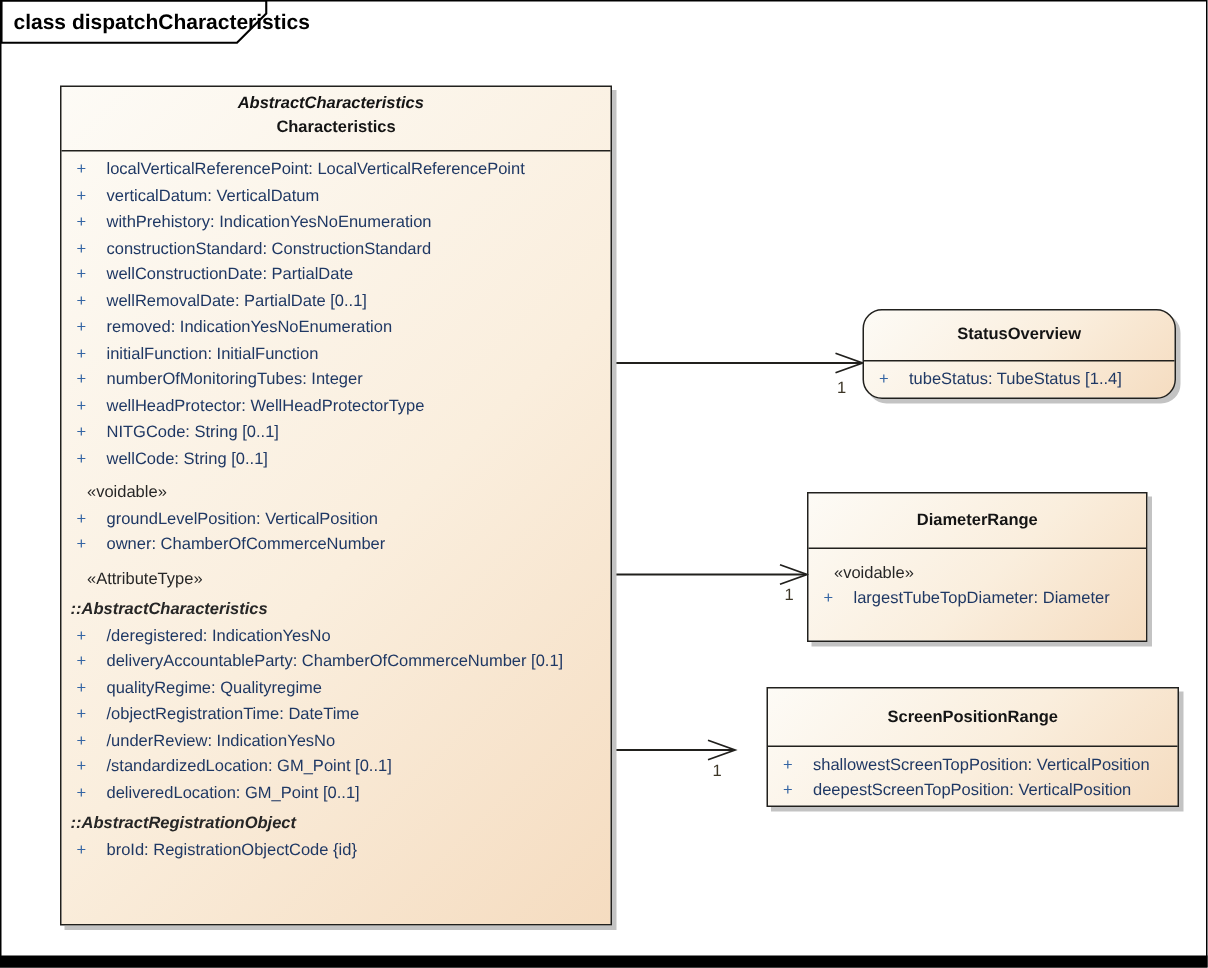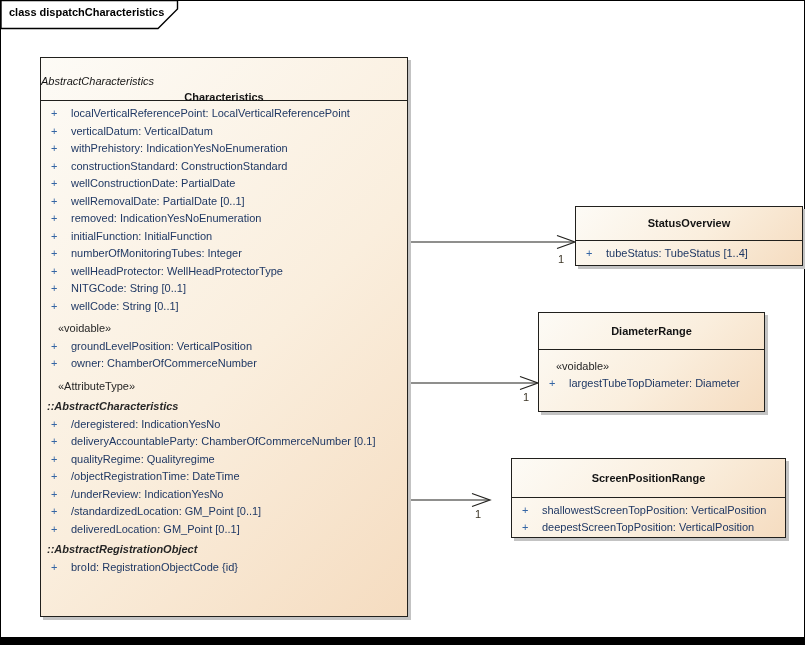--- a/index.html
+++ b/index.html
@@ -5,33 +5,33 @@
   html,body{margin:0;padding:0;}
   body{
     width:805px;height:645px;position:relative;background:#ffffff;
     font-family:"Liberation Sans", sans-serif;overflow:hidden;
   }
   .frame{position:absolute;left:0;top:0;width:803px;height:643px;border:1px solid #000;}
   .bottom-bar{position:absolute;left:0;bottom:0;width:805px;height:8px;background:#000;}
 
   .tab{position:absolute;left:0;top:0;width:182px;height:30px;}
   .tab-label{
-    position:absolute;left:9px;top:6px;font-size:11px;font-weight:bold;color:#000;
+    position:absolute;left:9px;top:6px;font-size:14px;font-weight:bold;color:#000;
     white-space:nowrap;
   }
 
   .class-box{
     position:absolute;
     background:linear-gradient(135deg,#fdfbf6 0%,#faeedd 55%,#f5dcc0 100%);
     border:1px solid #21201d;
     box-shadow:3px 3px 0 #c3c3c3;
     font-size:11px;color:#1f3864;box-sizing:border-box;
   }
   .hdr{border-bottom:1px solid #21201d;box-sizing:border-box;}
-  .stereotype-note{font-style:italic;text-align:left;color:#141414;padding:16px 7px 0 0;line-height:14px;}
+  .stereotype-note{font-style:italic;text-align:center;color:#141414;padding:4px 7px 0 0;line-height:14px;font-weight:bold;}
   .cls-name{font-weight:bold;text-align:center;color:#141414;line-height:19px;}
   .hdr-center{display:flex;align-items:center;justify-content:center;}
 
   .rows{padding-top:4px;}
   .row{line-height:17.5px;white-space:nowrap;}
   .minor .row{line-height:17px;}
   .row .vis{display:inline-block;width:20px;padding-left:10px;color:#3465a4;box-sizing:content-box;}
   .row .txt{color:#1f3864;}
   .row.stereo{padding-left:17px;color:#262626;}
   .row.pkg{padding-left:6px;color:#262626;font-style:italic;font-weight:bold;}
@@ -102,30 +102,30 @@
     <div class="row attr"><span class="vis">+</span><span class="txt">qualityRegime: Qualityregime</span></div>
     <div class="row attr"><span class="vis">+</span><span class="txt">/objectRegistrationTime: DateTime</span></div>
     <div class="row attr"><span class="vis">+</span><span class="txt">/underReview: IndicationYesNo</span></div>
     <div class="row attr"><span class="vis">+</span><span class="txt">/standardizedLocation: GM_Point [0..1]</span></div>
     <div class="row attr"><span class="vis">+</span><span class="txt">deliveredLocation: GM_Point [0..1]</span></div>
     <div class="row pkg gap3">::AbstractRegistrationObject</div>
     <div class="row attr"><span class="vis">+</span><span class="txt">broId: RegistrationObjectCode {id}</span></div>
   </div>
 </div>
 
-<div class="class-box minor" style="left:575px;top:206px;width:228px;height:60px;">
+<div class="class-box minor" style="left:575px;top:206px;width:209px;height:60px;border-radius:13px;">
   <div class="hdr hdr-center" style="height:34px;">
     <div class="cls-name">StatusOverview</div>
   </div>
   <div class="rows">
     <div class="row attr"><span class="vis">+</span><span class="txt">tubeStatus: TubeStatus [1..4]</span></div>
   </div>
 </div>
 
-<div class="class-box minor" style="left:538px;top:312px;width:227px;height:100px;">
+<div class="class-box minor" style="left:538px;top:328px;width:227px;height:100px;">
   <div class="hdr hdr-center" style="height:37px;">
     <div class="cls-name">DiameterRange</div>
   </div>
   <div class="rows" style="padding-top:8px;">
     <div class="row stereo">«voidable»</div>
     <div class="row attr"><span class="vis">+</span><span class="txt">largestTubeTopDiameter: Diameter</span></div>
   </div>
 </div>
 
 <div class="class-box minor" style="left:490px;top:458px;width:275px;height:80px;margin-left:21px;">

